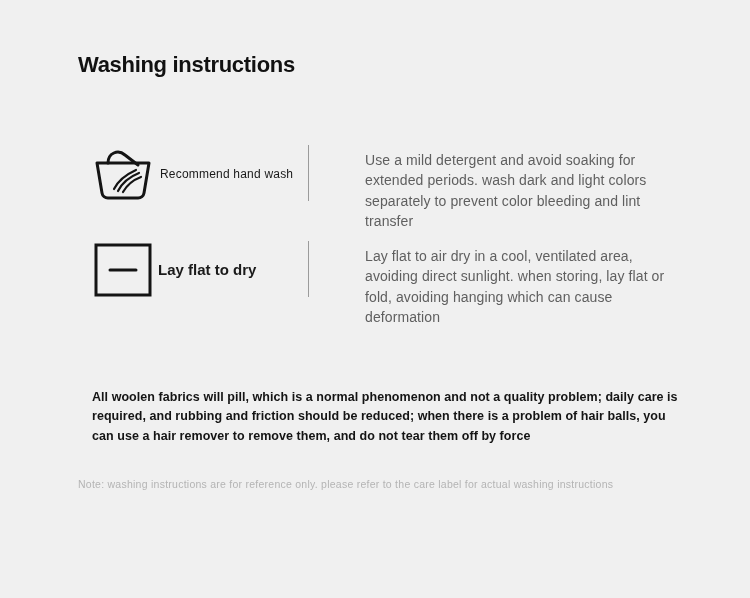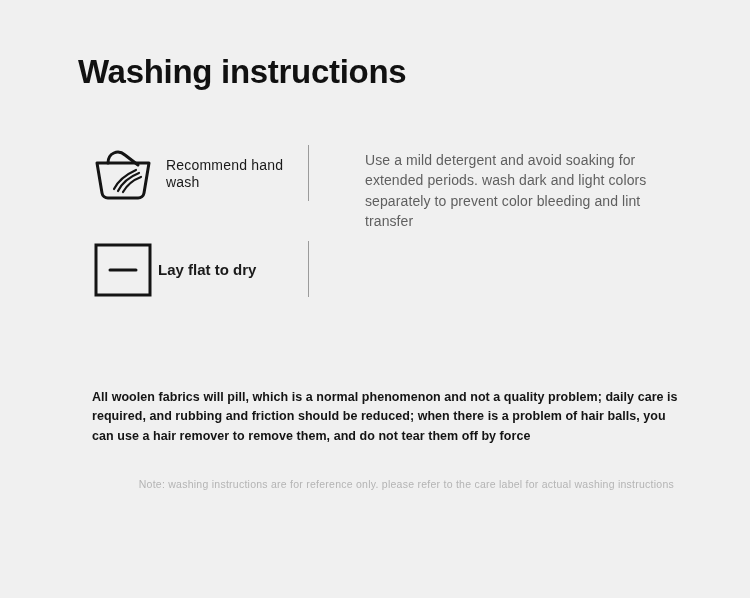--- a/index.html
+++ b/index.html
@@ -17,21 +17,21 @@
   .page {
     position: relative;
     width: 750px;
     height: 598px;
     box-sizing: border-box;
   }
   .title {
     position: absolute;
     left: 78px;
     top: 52px;
-    font-size: 33px;
+    font-size: 22px;
     font-weight: bold;
     letter-spacing: -0.3px;
     color: #111;
     line-height: 1.2;
   }
 
   
   .row {
     position: absolute;
     left: 78px;
@@ -49,22 +49,22 @@
     min-height: 68px;
   }
   .icon-box {
     width: 62px;
     height: 62px;
     flex: 0 0 auto;
     position: relative;
     margin-left: 14px;
   }
   .icon-label {
-    margin-left: 12px;
-    font-size: 14px;
+    margin-left: 6px;
+    font-size: 12px;
     color: #1a1a1a;
     letter-spacing: 0.2px;
     line-height: 1.2;
   }
   .icon-label.big {
     font-size: 15px;
     font-weight: bold;
     letter-spacing: 0px;
     margin-left: 4px;
   }
@@ -103,21 +103,21 @@
     letter-spacing: 0.05px;
   }
   .footnote {
     position: absolute;
     left: 78px;
     top: 478px;
     width: 596px;
     font-size: 10.5px;
     color: #b4b4b4;
     letter-spacing: 0.25px;
-    text-align: right;
+    text-align: left;
   }
 </style>
 </head>
 <body>
 
 <div class="page">
 
   <div class="title">Washing instructions</div>
 
   <div class="row row-1">
@@ -141,19 +141,20 @@
     <div class="icon-col">
       <div class="icon-box">
         <svg width="62" height="62" viewBox="0 0 62 62" aria-hidden="true">
           <rect x="4" y="6" width="54" height="50" fill="none" stroke="#141414" stroke-width="3"></rect>
           <line x1="18" y1="31" x2="44" y2="31" stroke="#141414" stroke-width="3" stroke-linecap="round"></line>
         </svg>
       </div>
       <div class="icon-label big">Lay flat to dry</div>
     </div>
     <div class="divider"></div>
+    <div class="desc">Lay flat to air dry in a cool, ventilated area, avoiding direct sunlight. when storing, lay flat or fold, avoiding hanging which can cause deformation</div>
   </div>
 
   <div class="pill-note">All woolen fabrics will pill, which is a normal phenomenon and not a quality problem; daily care is required, and rubbing and friction should be reduced; when there is a problem of hair balls, you can use a hair remover to remove them, and do not tear them off by force</div>
 
   <div class="footnote">Note: washing instructions are for reference only. please refer to the care label for actual washing instructions</div>
 
 </div>
 
 </body></html>

